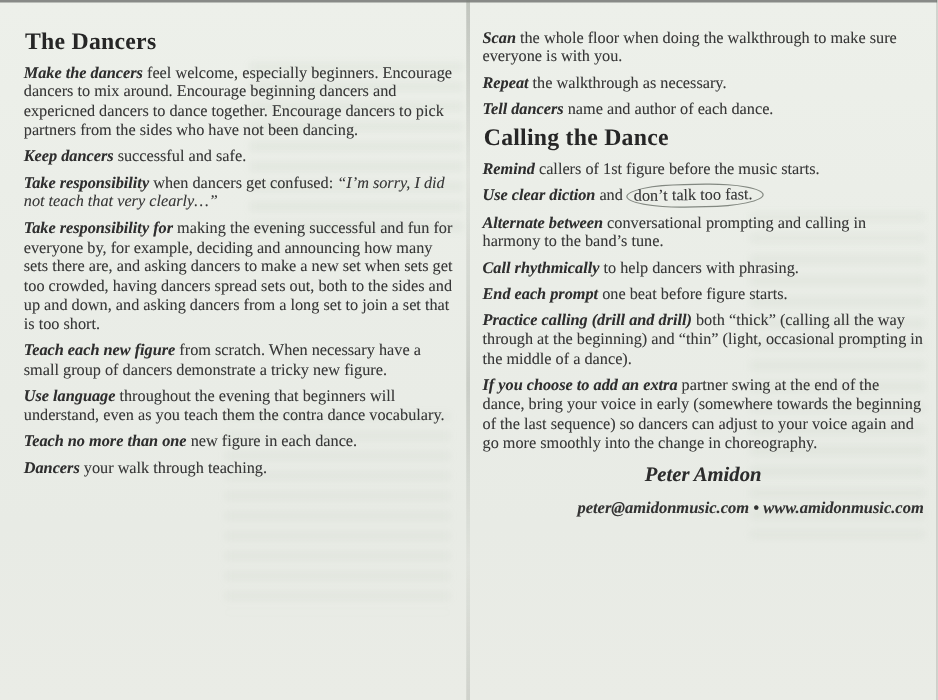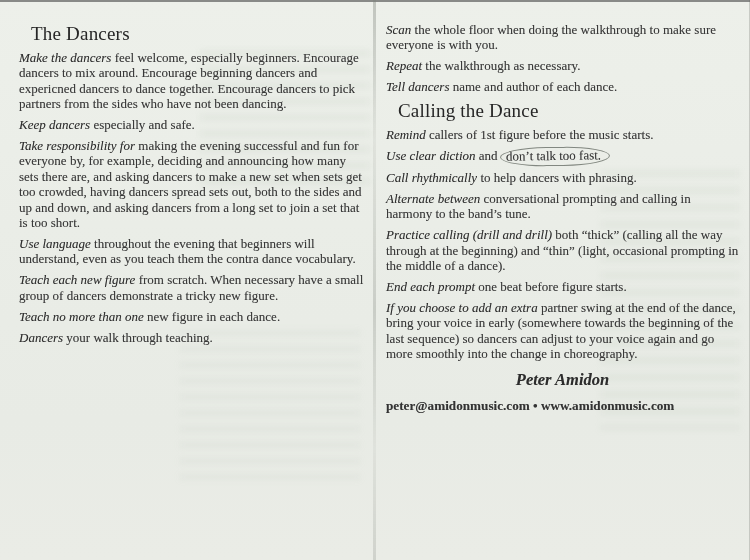--- a/index.html
+++ b/index.html
@@ -22,84 +22,85 @@
   .ghost{position:absolute;pointer-events:none;filter:blur(3px);}
   .g1{left:200px;top:50px;width:170px;height:140px;background:repeating-linear-gradient(180deg,rgba(150,170,148,0.10) 0 7px,rgba(0,0,0,0) 7px 16px);}
   .g2{left:600px;top:170px;width:140px;height:260px;background:repeating-linear-gradient(180deg,rgba(150,170,148,0.09) 0 7px,rgba(0,0,0,0) 7px 17px);}
   .g3{left:180px;top:330px;width:180px;height:160px;background:repeating-linear-gradient(180deg,rgba(150,170,148,0.08) 0 6px,rgba(0,0,0,0) 6px 16px);}
 
   .col{position:absolute;}
   .col-left{left:19px;top:20px;width:348px;}
   .col-right{left:386px;top:22px;width:353px;}
 
   h2.heading{
-    font-size:19px;line-height:21px;font-weight:400;
-    margin:3px 0 6px 12px;color:#262626;letter-spacing:0.2px;
+    font-size:19px;line-height:21px;font-weight:700;
+    margin:3px 0 6px 1px;color:#262626;letter-spacing:0.2px;
   }
   p.para{
     margin:0 0 5.5px 0;
     font-size:13px;line-height:15.4px;
     text-shadow:0 0 0.5px rgba(70,70,70,0.35);
   }
-  .lead{font-weight:400;font-style:italic;color:#2e2e2e;margin-top:38px;}
+  .lead{font-weight:700;font-style:italic;color:#2e2e2e;margin-top:38px;}
   .q{font-style:italic;}
   .circled{
     display:inline-block;
     padding:0 8px 2px 5px;margin:-2px -4px -2px -1px;
     border:1.5px solid rgba(104,110,103,0.8);
     border-radius:50% / 58%;
     transform:rotate(-0.8deg);
   }
   .signature{
     text-align:center;font-weight:700;font-style:italic;
     font-size:16.5px;margin:9px 0 0 0;color:#2c2c2c;
     text-shadow:0 0 0.5px rgba(70,70,70,0.35);
   }
   .contact{
-    text-align:left;font-weight:700;
+    text-align:right;font-weight:700;font-style:italic;
     font-size:13.2px;margin:8px 0 0 0;color:#333;
     text-shadow:0 0 0.5px rgba(70,70,70,0.35);
   }
 </style>
 </head>
 <body>
 
 <div class="page">
   <div class="edge-top"></div>
   <div class="edge-right"></div>
   <div class="fold-line"></div>
   <div class="ghost g1"></div>
   <div class="ghost g2"></div>
   <div class="ghost g3"></div>
 
   <div class="col col-left">
     <h2 class="heading">The Dancers</h2>
 
     <p class="para"><span class="lead">Make the dancers</span><span> feel welcome, especially beginners. Encourage dancers to mix around.  Encourage beginning dancers and expericned dancers to dance together.  Encourage dancers to pick partners from the sides who have not been dancing.</span></p>
-    <p class="para"><span class="lead">Keep dancers</span><span> especially and safe.</span></p>
+    <p class="para"><span class="lead">Keep dancers</span><span> successful and safe.</span></p>
+    <p class="para"><span class="lead">Take responsibility</span><span> when dancers get confused:  </span><span class="q">“I’m sorry, I did not teach that very clearly…”</span></p>
     <p class="para"><span class="lead">Take responsibility for</span><span> making the evening successful and fun for everyone by, for example, deciding and announcing how many sets there are, and asking dancers to make a new set when sets get too crowded, having dancers spread sets out, both to the sides and up and down, and asking dancers from a long set to join a set that is too short.</span></p>
 
 
+    <p class="para"><span class="lead">Teach each new figure</span><span> from scratch. When necessary have a small group of dancers demonstrate a tricky new figure.</span></p>
     <p class="para"><span class="lead">Use language</span><span> throughout the evening that beginners will understand, even as you teach them the contra dance vocabulary.</span></p>
-    <p class="para"><span class="lead">Teach each new figure</span><span> from scratch. When necessary have a small group of dancers demonstrate a tricky new figure.</span></p>
     <p class="para"><span class="lead">Teach no more than one</span><span> new figure in each dance.</span></p>
     <p class="para"><span class="lead">Dancers</span><span> your walk through teaching.</span></p>
   </div>
 
   <div class="col col-right">
     <p class="para"><span class="lead">Scan</span><span> the whole floor when doing the walkthrough to make sure everyone is with you.</span></p>
     <p class="para"><span class="lead">Repeat</span><span> the walkthrough as necessary.</span></p>
     <p class="para"><span class="lead">Tell dancers</span><span> name and author of each dance.</span></p>
 
     <h2 class="heading">Calling the Dance</h2>
 
     <p class="para"><span class="lead">Remind</span><span> callers of 1st figure before the music starts.</span></p>
     <p class="para"><span class="lead">Use clear diction</span><span> and </span><span class="circled">don’t talk too fast.</span></p>
+    <p class="para"><span class="lead">Alternate between</span><span> conversational prompting and calling in harmony to the band’s tune.</span></p>
     <p class="para"><span class="lead">Call rhythmically</span><span> to help dancers with phrasing.</span></p>
-    <p class="para"><span class="lead">Alternate between</span><span> conversational prompting and calling in harmony to the band’s tune.</span></p>
+    <p class="para"><span class="lead">End each prompt</span><span> one beat before figure starts.</span></p>
     <p class="para"><span class="lead">Practice calling (drill and drill)</span><span> both “thick” (calling all the way through at the beginning) and “thin” (light, occasional prompting in the middle of a dance).</span></p>
-    <p class="para"><span class="lead">End each prompt</span><span> one beat before figure starts.</span></p>
     <p class="para"><span class="lead">If you choose to add an extra</span><span> partner swing at the end of the dance, bring your voice in early (somewhere towards the beginning of the last sequence) so dancers can adjust to your voice again and go more smoothly into the change in choreography.</span></p>
 
     <p class="signature">Peter Amidon</p>
     <p class="contact">peter@amidonmusic.com  •  www.amidonmusic.com</p>
   </div>
 </div>
 
 </body></html>

